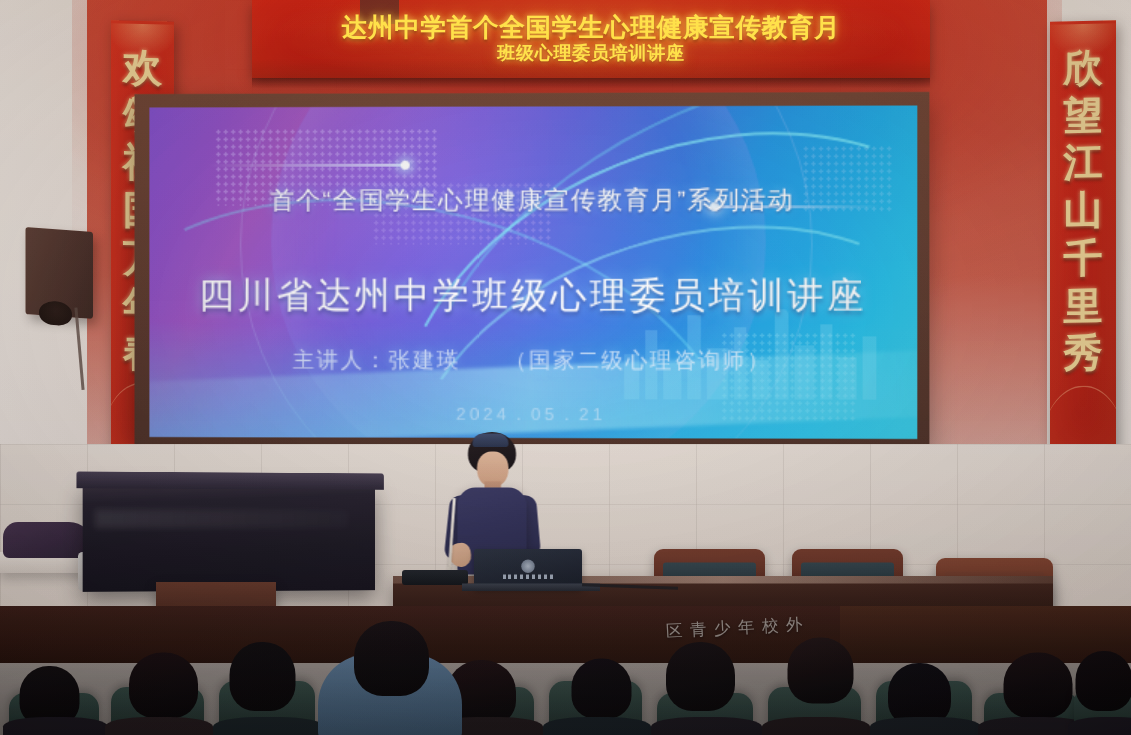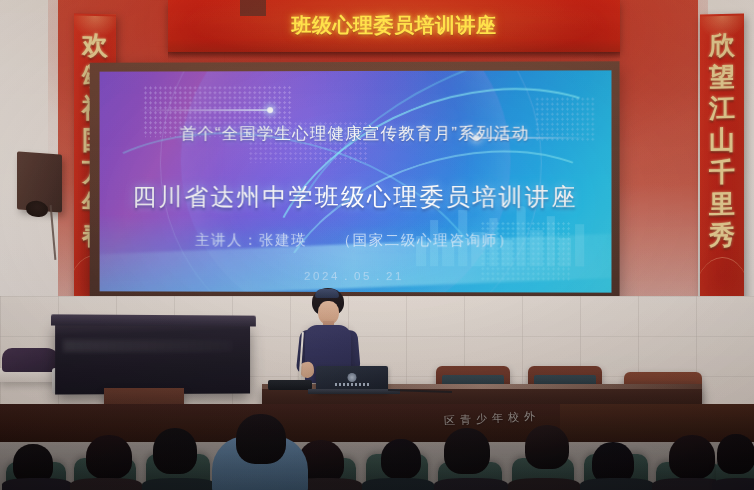--- a/index.html
+++ b/index.html
@@ -67,21 +67,21 @@
   .banner-line{
     position:relative;z-index:2;
     color:#ffe14a;
     font-weight:bold;
     letter-spacing:.5px;
     text-shadow:0 0 4px rgba(255,220,90,.9),0 1px 2px rgba(120,20,0,.85),0 0 10px rgba(255,180,40,.55);
     white-space:nowrap;
     line-height:1.08;
   }
   .banner-line.l1{font-size:17px;}
-  .banner-line.l2{font-size:20px;}
+  .banner-line.l2{font-size:12px;}
   .banner-shadow{
     position:absolute;left:168px;top:52px;width:452px;height:7px;
     background:linear-gradient(180deg,rgba(60,10,5,.5),rgba(120,40,25,0));
   }
 
   
   .vbanner{
     position:absolute;
     background:linear-gradient(105deg,#d2291c 0%,#c02115 45%,#aa1b10 100%);
     box-shadow:2px 3px 9px rgba(0,0,0,.35), inset 0 0 30px rgba(255,120,60,.25);
@@ -459,20 +459,21 @@
 <div class="photo">
 
   <div class="wall-base"></div>
   <div class="tiles"></div>
   <div class="wall-left-shade"></div>
   <div class="wall-right-shade"></div>
   <div class="red-wall-panel"></div>
   <div class="red-glow"></div>
 
   <div class="banner">
+    <div class="banner-line l1">达州中学首个全国学生心理健康宣传教育月</div>
     <div class="banner-line l2">班级心理委员培训讲座</div>
   </div>
   <div class="banner-shadow"></div>
 
   <div class="vbanner left">
     <div class="vb-deco"></div>
     <div class="vb-char">欢</div>
     <div class="vb-char">颂</div>
     <div class="vb-char">祖</div>
     <div class="vb-char">国</div>

